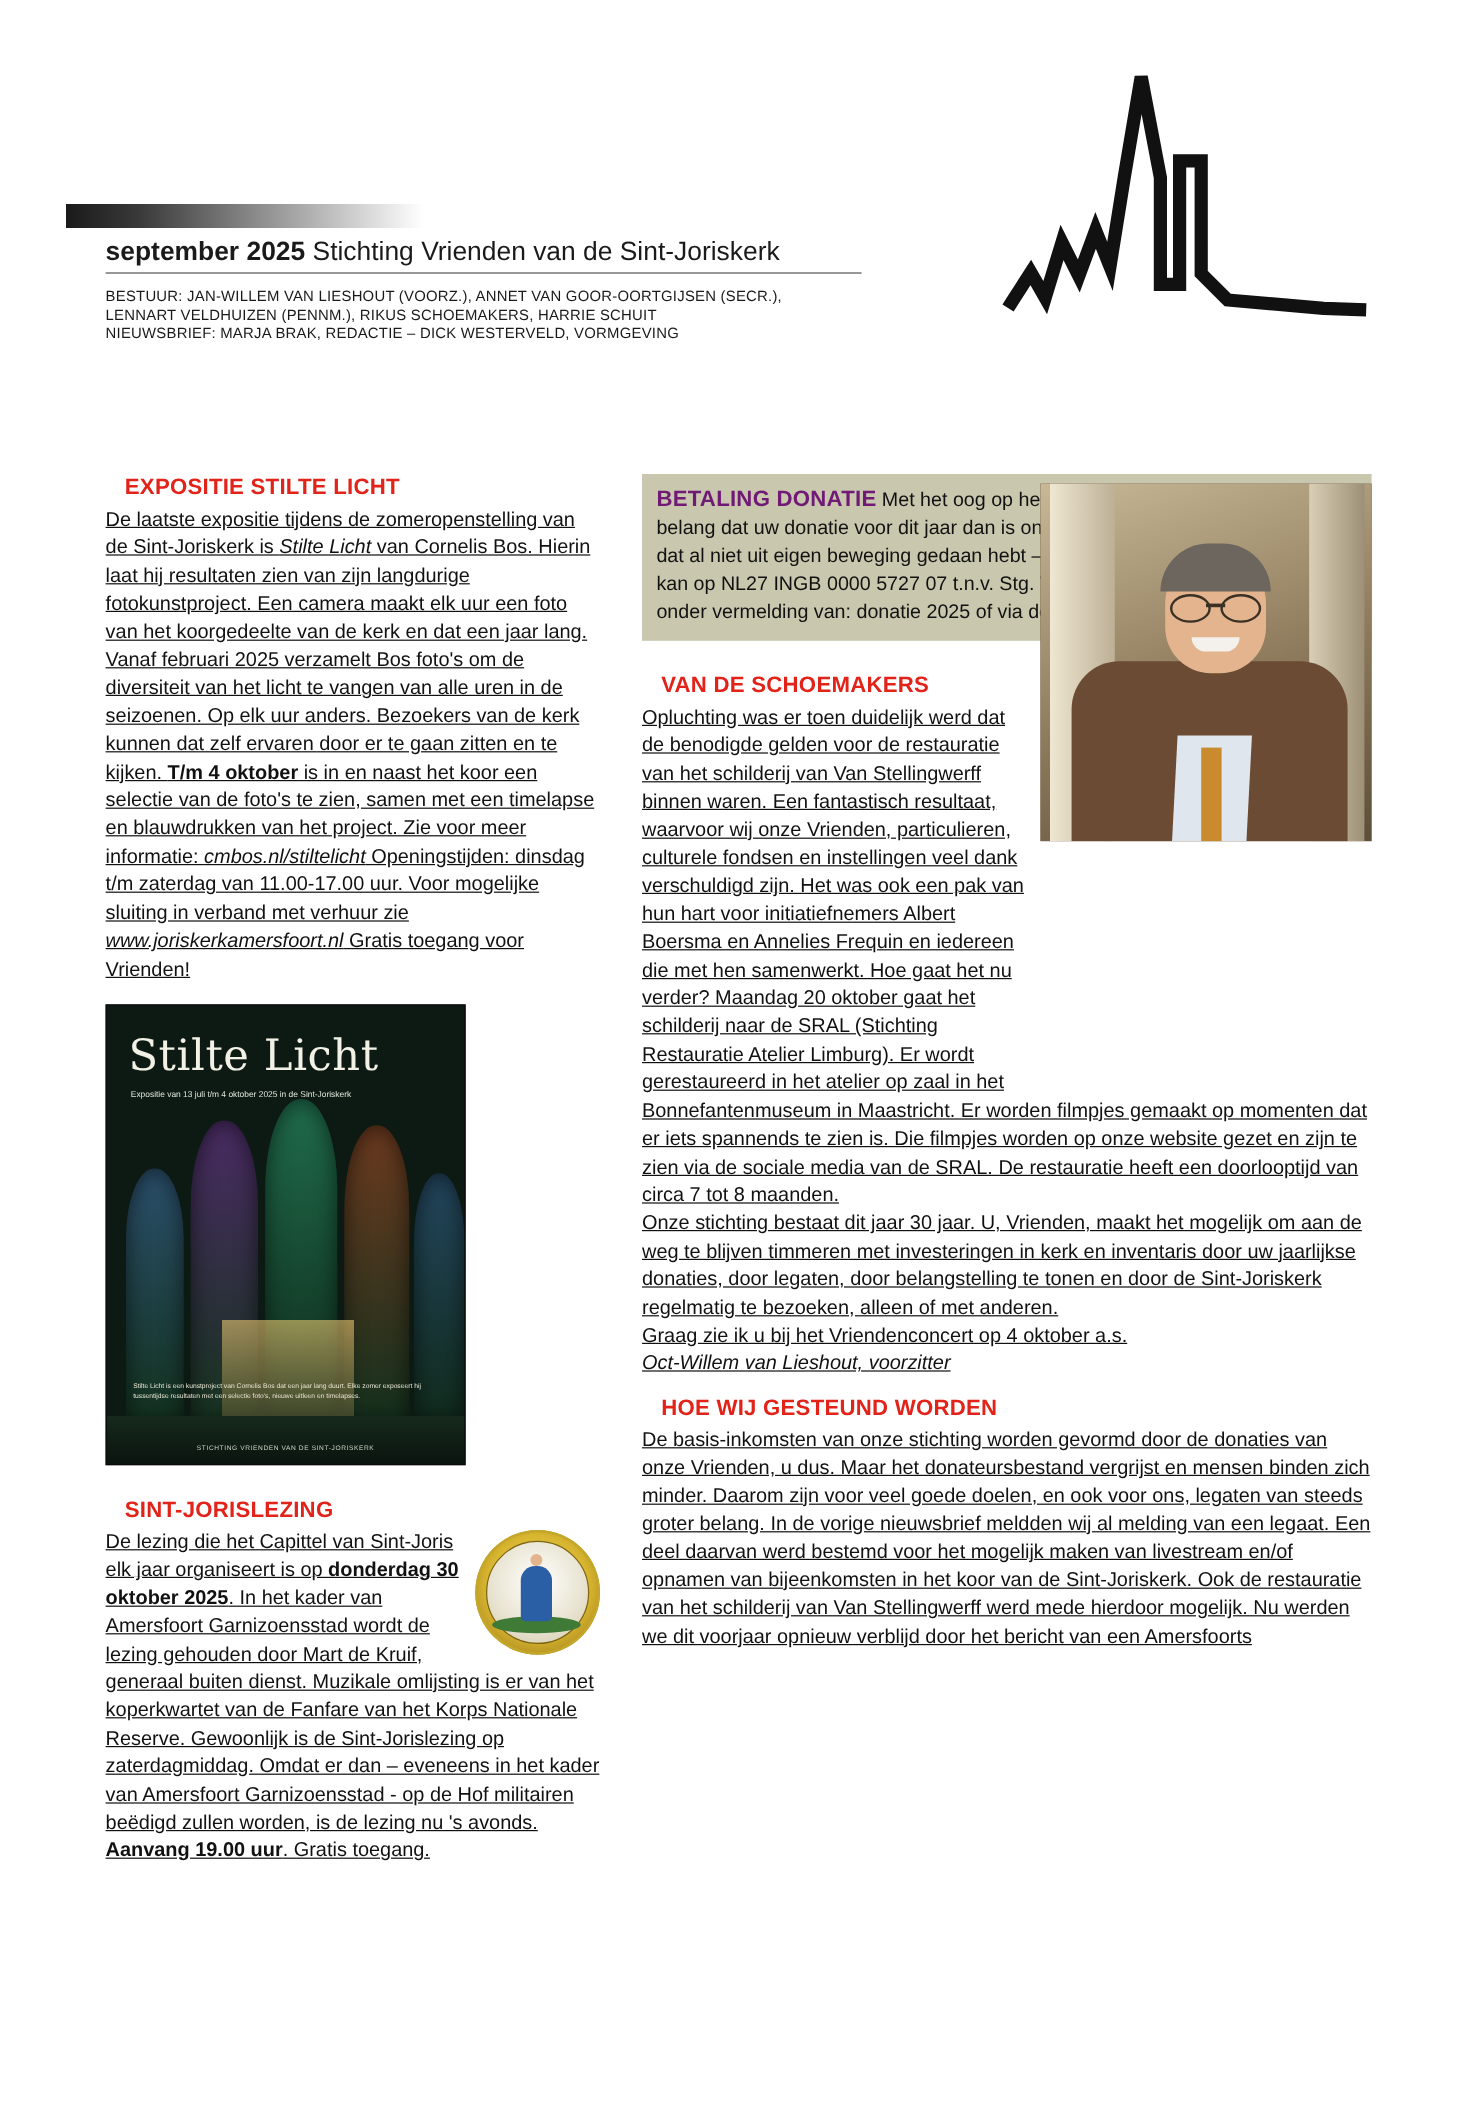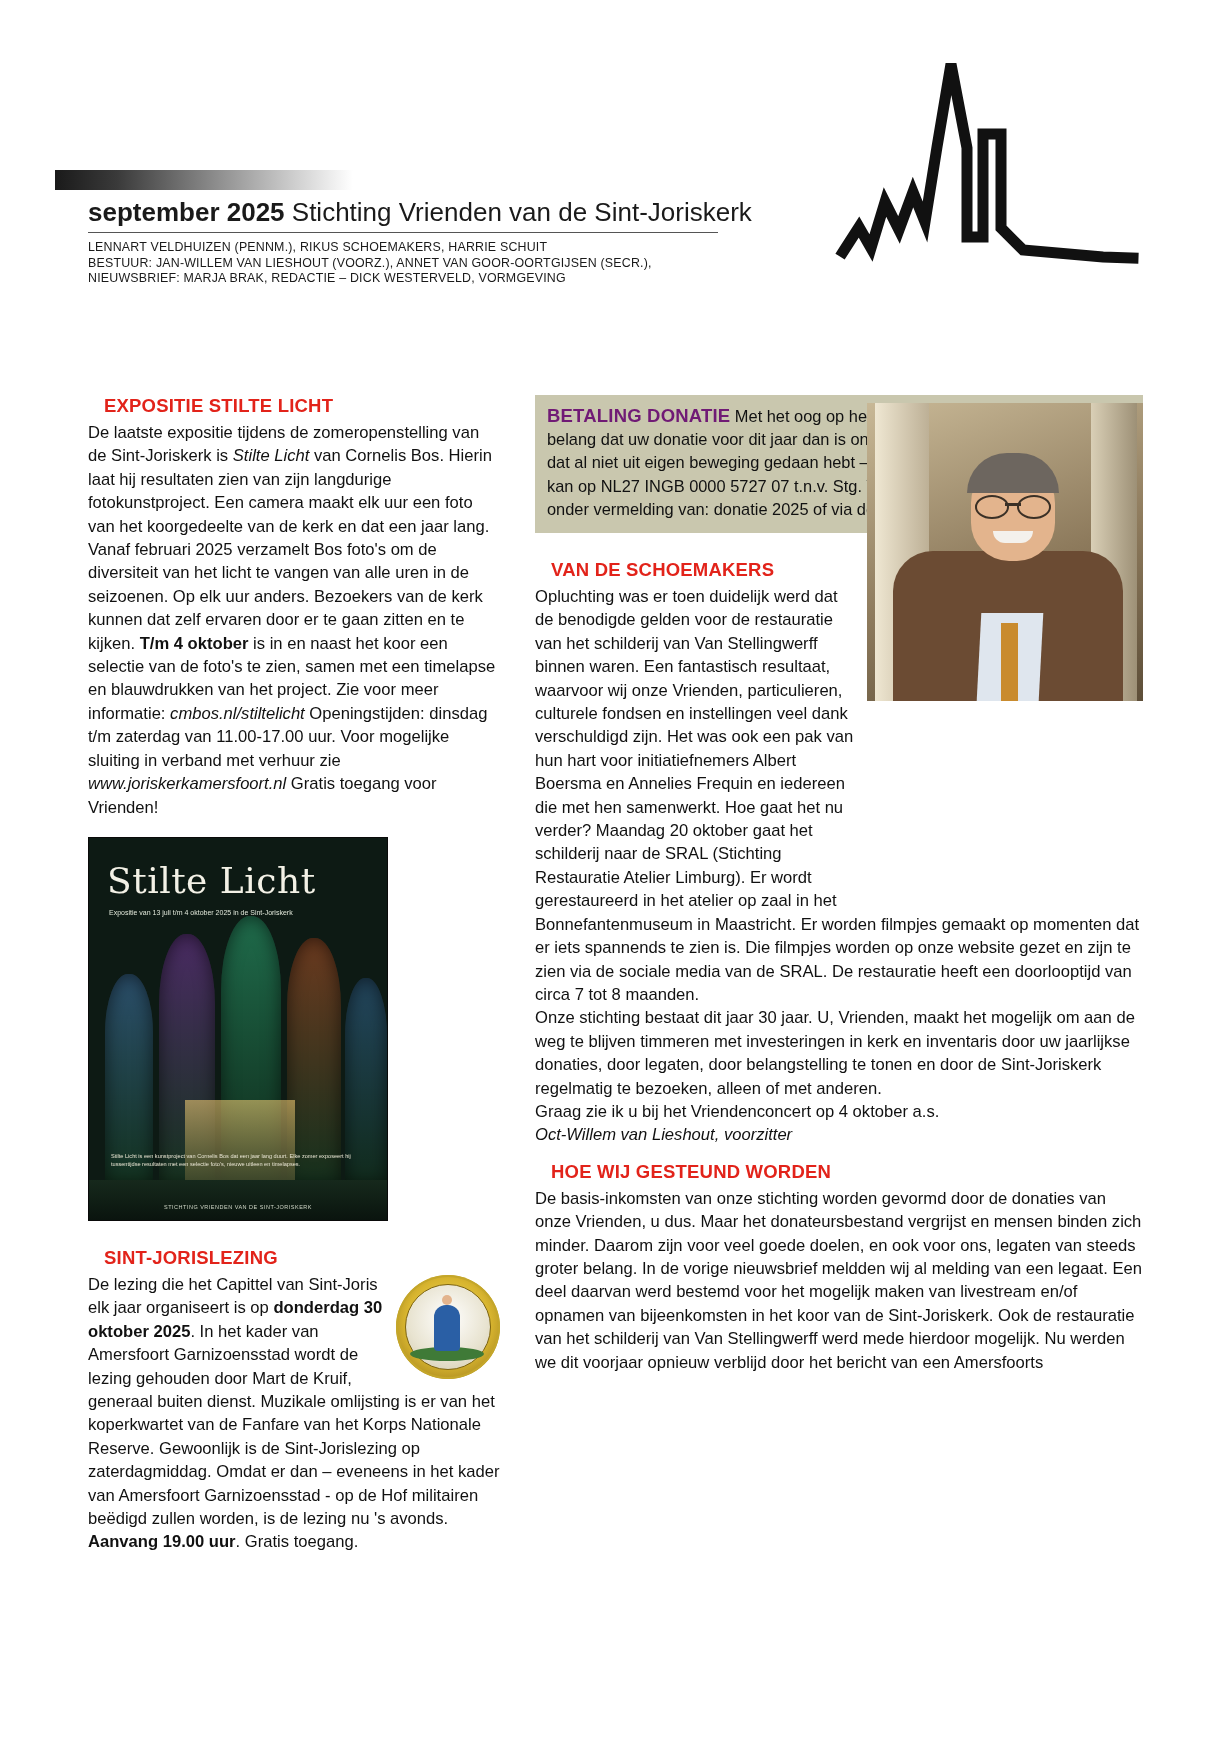--- a/index.html
+++ b/index.html
@@ -22,21 +22,21 @@
   }
   .wordmark .brief { font-weight:400; }
   .grad-bar {
     position:absolute; left:-33px; top:118px; width:620px; height:20px;
     background:linear-gradient(to right,#1a1a1a 0%, #3a3a3a 10%, #ffffff 48%, #ffffff 100%);
   }
   .issue-line {
     position:absolute; left:0px; top:145px; width:630px;
     border-bottom:1px solid #555;
     padding-bottom:4px;
-    font-size:26px; color:#1a1a1a; white-space:nowrap;
+    font-size:22px; color:#1a1a1a; white-space:nowrap;
   }
   .issue-line .date { font-weight:700; }
   .issue-line .org  { font-weight:400; }
   .credits {
     position:absolute; left:0px; top:188px; width:620px;
     font-size:12.4px; line-height:15.5px; letter-spacing:0.2px;
     color:#1a1a1a; text-transform:uppercase;
   }
 
   
@@ -45,21 +45,21 @@
   
   .col-left  { position:absolute; left:88px;  top:395px; width:412px; }
   .col-right { position:absolute; left:535px; top:395px; width:608px; }
 
   h2.sec {
     font-size:18.5px; font-weight:700; color:#e2231a;
     margin:0 0 4px 16px; letter-spacing:0.2px;
   }
   p.body {
     font-size:16.6px; line-height:23.4px; margin:0 0 0 0;
-    color:#111; text-align:left;
+    color:#111; text-align:left;text-decoration:underline;
   }
   p.body + p.body { margin-top:0; }
   .it { font-style:italic; }
   .bd { font-weight:700; }
 
   
   .callout {
     background:#c9c7ae;
     padding:10px 12px 12px 12px;
     margin:0 0 26px 0;
@@ -197,22 +197,22 @@
 
 
     <div class="grad-bar"></div>
 
     <div class="issue-line">
       <span class="date">september 2025</span>
       <span class="org">Stichting Vrienden van de Sint-Joriskerk</span>
     </div>
 
     <div class="credits">
+      <div>BESTUUR:  JAN-WILLEM VAN LIESHOUT (VOORZ.), ANNET VAN GOOR-OORTGIJSEN (SECR.),</div>
       <div>LENNART VELDHUIZEN (PENNM.), RIKUS SCHOEMAKERS, HARRIE SCHUIT</div>
-      <div>BESTUUR:  JAN-WILLEM VAN LIESHOUT (VOORZ.), ANNET VAN GOOR-OORTGIJSEN (SECR.),</div>
       <div>NIEUWSBRIEF: MARJA BRAK, REDACTIE – DICK WESTERVELD, VORMGEVING</div>
     </div>
 
     <div class="skyline">
       <svg viewBox="0 0 310 230" width="310" height="230" aria-hidden="true">
         <polyline points="10,200 26,175 38,196 52,150 66,178 80,140 92,170 104,95 118,12 134,96 134,185 150,185 150,82 168,82 168,176 190,198 270,205 300,206" fill="none" stroke="#111111" stroke-width="11" stroke-linejoin="miter" stroke-linecap="square"></polyline>
       </svg>
     </div>
   </div>
 

